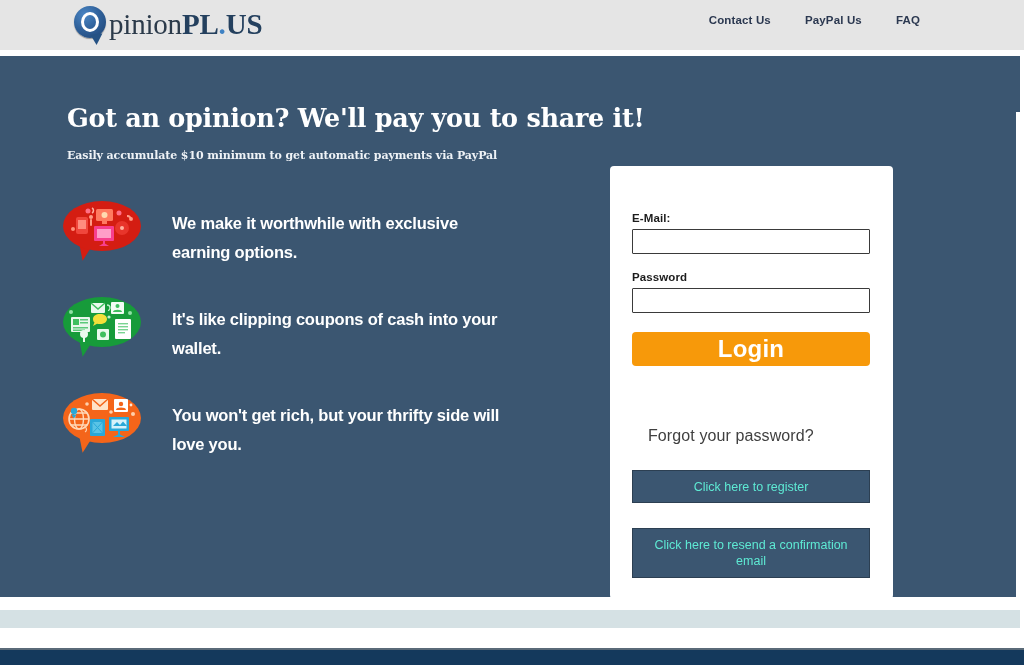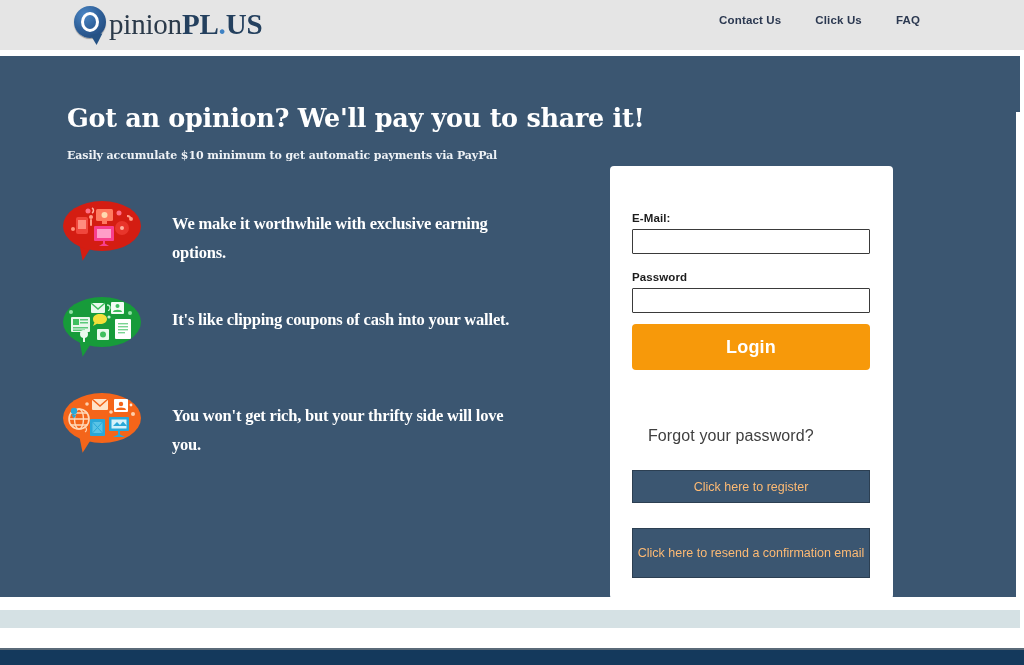--- a/index.html
+++ b/index.html
@@ -157,21 +157,21 @@
   }
   .feature {
     position: relative;
     height: 96px;
   }
   .feature-text {
     position: absolute;
     left: 112px;
     top: 8px;
     width: 340px;
-    font-family: Liberation Serif, serif;
+    font-family: Liberation Sans, sans-serif;
     font-size: 16.5px;
     font-weight: bold;
     line-height: 29px;
     color: #ffffff;
     letter-spacing: -.2px;
   }
 
   .bubble-icon {
     position: absolute;
     left: 3px;
@@ -239,29 +239,29 @@
     color: #222;
     padding: 0 4px;
     border-radius: 1px;
   }
   .input-email { top: 63px; }
   .input-pass  { top: 122px; }
 
   .login-button {
     position: absolute;
     left: 22px;
-    top: 158px;
+    top: 166px;
     width: 238px;
-    height: 46px;
+    height: 34px;
     background: #f7990a;
     border: none;
     border-radius: 4px;
     color: #ffffff;
     font-family: "Liberation Sans", sans-serif;
-    font-size: 18px;
+    font-size: 24px;
     font-weight: bold;
     cursor: pointer;
     letter-spacing: .2px;
   }
 
   .forgot-link {
     position: absolute;
     left: 38px;
     top: 261px;
     font-size: 16px;
@@ -269,27 +269,27 @@
     text-decoration: none;
     letter-spacing: .1px;
   }
 
   .dark-button {
     position: absolute;
     left: 22px;
     width: 238px;
     background: #3b5671;
     border: 1px solid #2c3f52;
-    color: #fdba74;
+    color: #5eead4;
     font-family: "Liberation Sans", sans-serif;
     font-size: 12.5px;
     text-align: center;
     cursor: pointer;
     line-height: 16px;
-    padding: 0 1px;
+    padding: 0 18px;
     display: flex;
     align-items: center;
     justify-content: center;
   }
   .btn-register { top: 304px; height: 33px; }
   .btn-resend   { top: 362px; height: 50px; }
 
   
   .band-white-1 {
     position: absolute;
@@ -332,21 +332,21 @@
     <div class="logo">
       <div class="logo-mark">
         <div class="logo-bubble"></div>
         <div class="logo-ring"></div>
       </div>
       <div class="logo-text"><span>pinion</span><span class="bold">PL</span><span class="dot">.</span><span class="bold">US</span></div>
     </div>
 
     <div class="nav">
       <a href="#">Contact Us</a>
-      <a href="#">Click Us</a>
+      <a href="#">PayPal Us</a>
       <a href="#">FAQ</a>
     </div>
   </div>
   <div class="header-gap"></div>
 
   <div class="hero">
 
     <div class="hero-headline">Got an opinion? We'll pay you to share it!</div>
     <div class="hero-sub">Easily accumulate $10 minimum to get automatic payments via PayPal</div>
 

